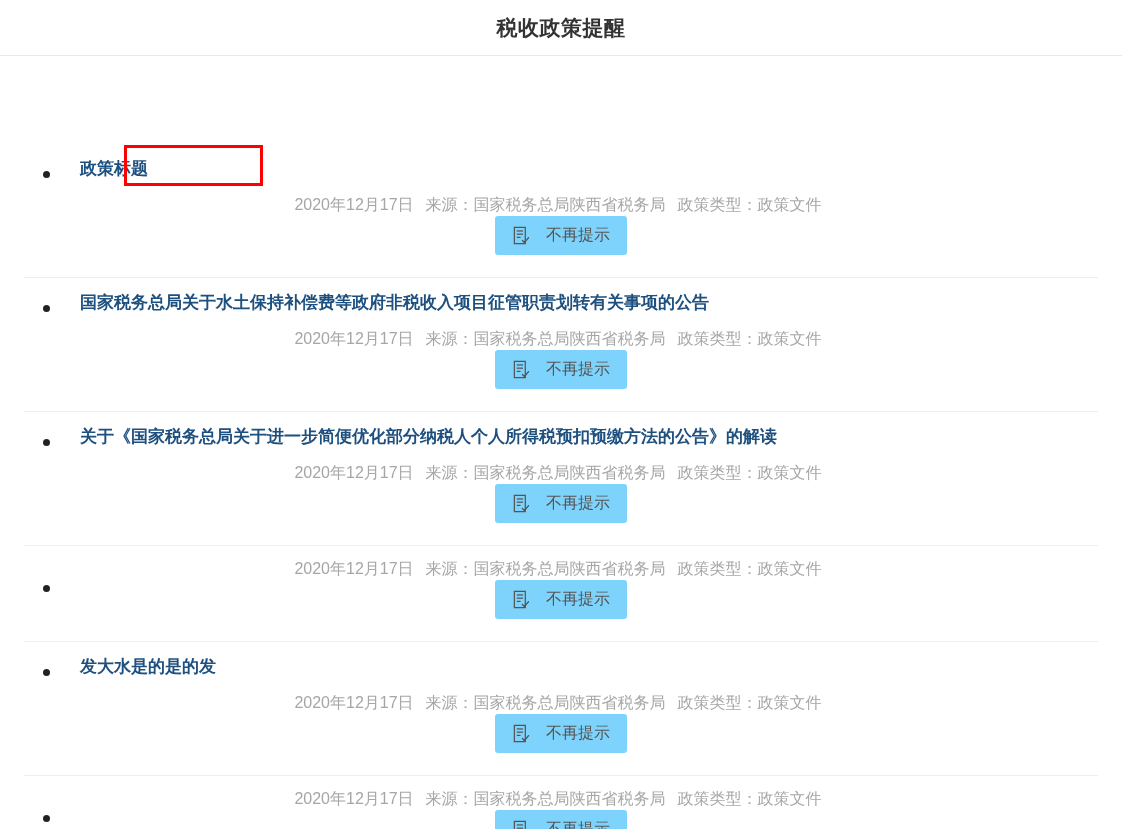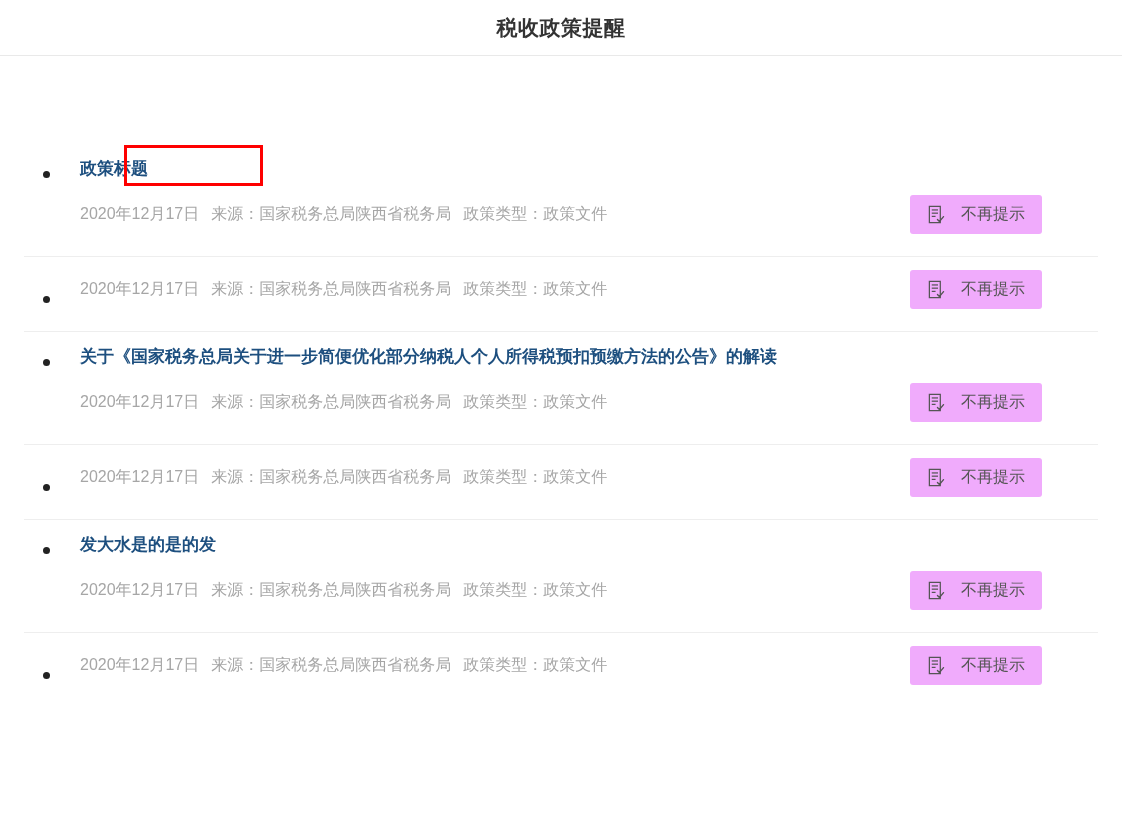--- a/index.html
+++ b/index.html
@@ -90,40 +90,41 @@
     box-sizing: border-box;
     pointer-events: none;
   }
 
   .policy-meta-row {
     display: flex;
     align-items: center;
     justify-content: space-between;
     margin-top: 12px;
     min-height: 40px;
+    flex-direction: column;
   }
 
   .policy-meta {
     font-size: 16px;
     color: #a6a6a6;
     line-height: 22px;
     white-space: nowrap;
   }
   .policy-meta .meta-gap {
     display: inline-block;
     width: 12px;
   }
 
   
   .dismiss-button {
     flex: 0 0 auto;
     display: inline-flex;
     align-items: center;
     gap: 15px;
-    background: #f0abfc;
+    background: #7dd3fc;
     border: none;
     border-radius: 3px;
     padding: 9px 17px;
     font-family: Liberation Serif, serif;
     font-size: 16px;
     color: #555555;
     cursor: pointer;
     white-space: nowrap;
     margin-right: -6px;
   }
@@ -158,20 +159,21 @@
               <line x1="5" y1="12" x2="9" y2="12" stroke="#555555" stroke-width="1.3"></line>
               <path d="M11 15.2 l2.1 2.2 l4.3 -5.2" fill="none" stroke="#555555" stroke-width="1.4" stroke-linecap="round" stroke-linejoin="round"></path>
             </svg>
           </span>
           <span>不再提示</span>
         </button>
       </div>
     </div>
     <div class="policy-item">
       <span class="bullet-icon"></span>
+      <div class="policy-title-row"><a href="#" class="policy-title">国家税务总局关于水土保持补偿费等政府非税收入项目征管职责划转有关事项的公告</a></div>
       <div class="policy-meta-row">
         <div class="policy-meta"><span>2020年12月17日</span><span class="meta-gap"></span><span>来源：国家税务总局陕西省税务局</span><span class="meta-gap"></span><span>政策类型：政策文件</span></div>
         <button class="dismiss-button">
           <span class="form-check-icon">
             <svg viewBox="0 0 20 20" width="19" height="19" aria-hidden="true">
               <path d="M2.5 1.5 h11.5 v17 h-11.5 z" fill="none" stroke="#555555" stroke-width="1.3"></path>
               <line x1="5" y1="5.2" x2="11.6" y2="5.2" stroke="#555555" stroke-width="1.3"></line>
               <line x1="5" y1="8.6" x2="11.6" y2="8.6" stroke="#555555" stroke-width="1.3"></line>
               <line x1="5" y1="12" x2="9" y2="12" stroke="#555555" stroke-width="1.3"></line>
               <path d="M11 15.2 l2.1 2.2 l4.3 -5.2" fill="none" stroke="#555555" stroke-width="1.4" stroke-linecap="round" stroke-linejoin="round"></path>

